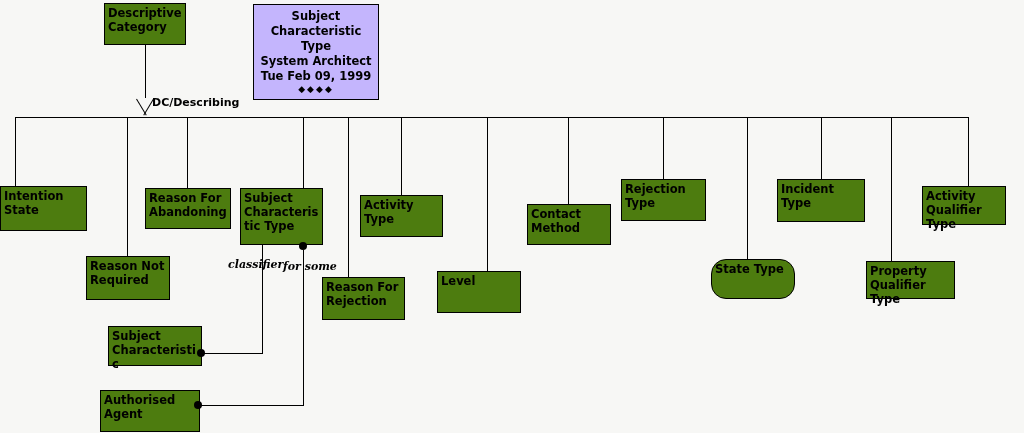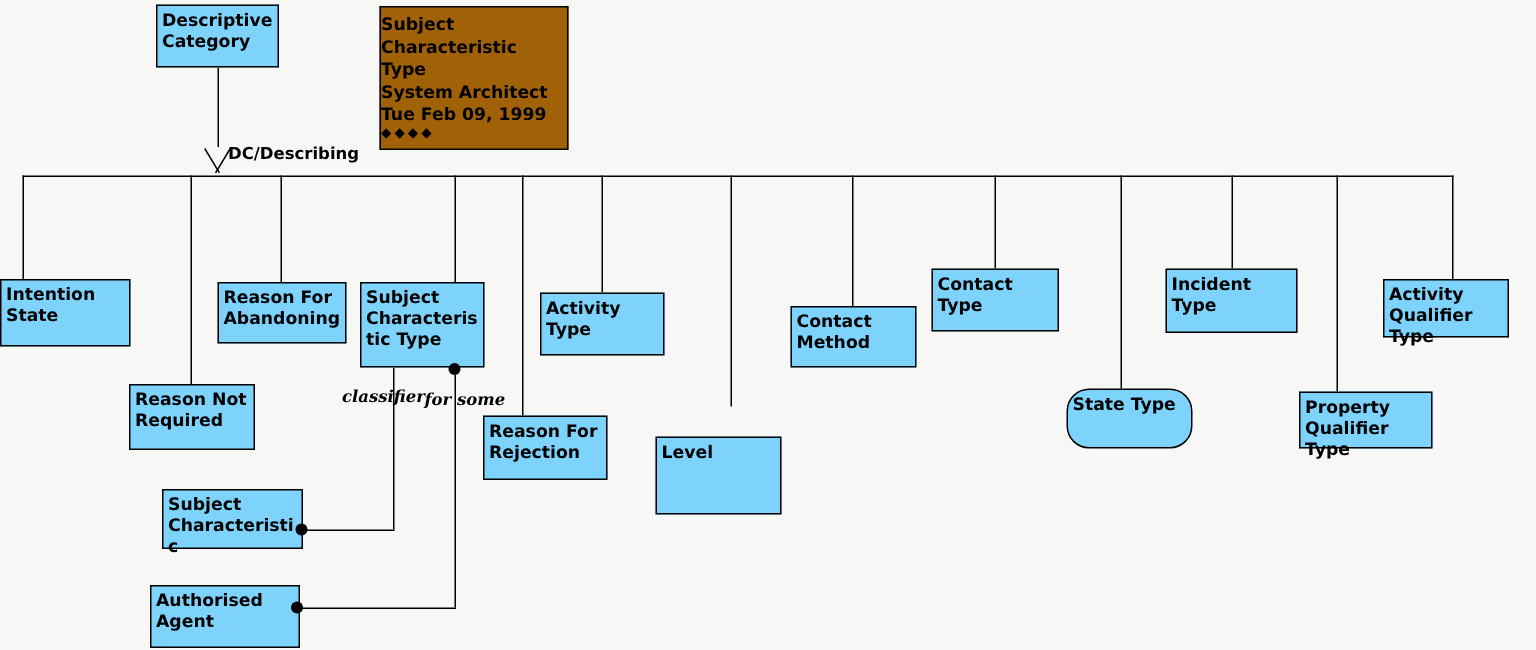--- a/index.html
+++ b/index.html
@@ -15,40 +15,41 @@
     position: relative;
     width: 1024px;
     height: 433px;
     background: #f7f7f5;
     overflow: hidden;
   }
   .node {
     position: absolute;
     box-sizing: border-box;
     border: 1px solid #000;
-    background: #7dd3fc;
+    background: #4d7c0f;
     font-family: "DejaVu Sans", sans-serif;
     font-size: 11.5px;
     font-weight: bold;
     line-height: 14px;
     color: #000;
     padding: 2px 3px 0 3px;
     white-space: normal;
     word-break: break-word;
     overflow: visible;
     z-index: 3;
   }
   .node.overflow-text {
     overflow: visible;
   }
   .titlebox {
     position: absolute;
     box-sizing: border-box;
     border: 1px solid #000;
-    background: #a16207;
+    background: #c4b5fd;
+    text-align: center;
     font-family: "DejaVu Sans", sans-serif;
     font-size: 11.5px;
     font-weight: bold;
     line-height: 15px;
     color: #000;
     padding-top: 4px;
     z-index: 4;
   }
   .diamonds {
     letter-spacing: 2px;
@@ -171,30 +172,30 @@
   </div>
 
   <div class="node" style="left:360px; top:195px; width:83px; height:42px;">
     <span>Activity Type</span>
   </div>
 
   <div class="node" style="left:322px; top:277px; width:83px; height:43px;">
     <span>Reason For Rejection</span>
   </div>
 
-  <div class="node" style="left:437px; top:271px; width:84px; height:52px;margin-top:20px;">
+  <div class="node" style="left:437px; top:271px; width:84px; height:42px;">
     <span>Level</span>
   </div>
 
   <div class="node" style="left:527px; top:204px; width:84px; height:41px;">
     <span>Contact Method</span>
   </div>
 
   <div class="node" style="left:621px; top:179px; width:85px; height:42px;">
-    <span>Contact Type</span>
+    <span>Rejection Type</span>
   </div>
 
   <div class="node" style="left:711px; top:259px; width:84px; height:40px;border-radius:15px;">
     <span>State Type</span>
   </div>
 
   <div class="node" style="left:777px; top:179px; width:88px; height:43px;">
     <span>Incident Type</span>
   </div>
 

